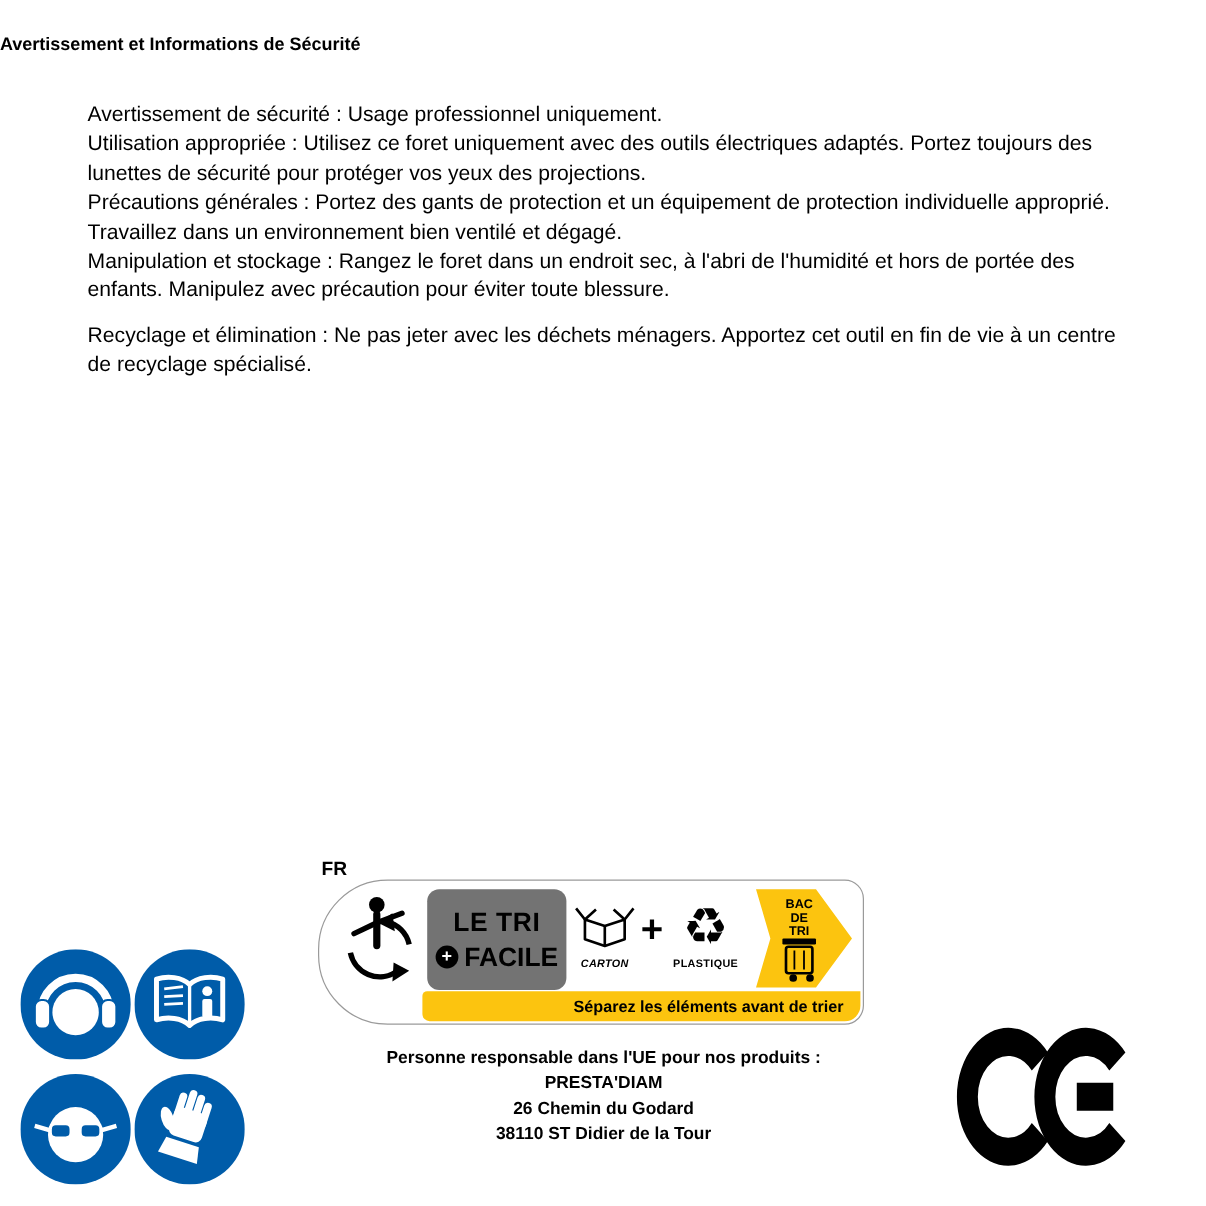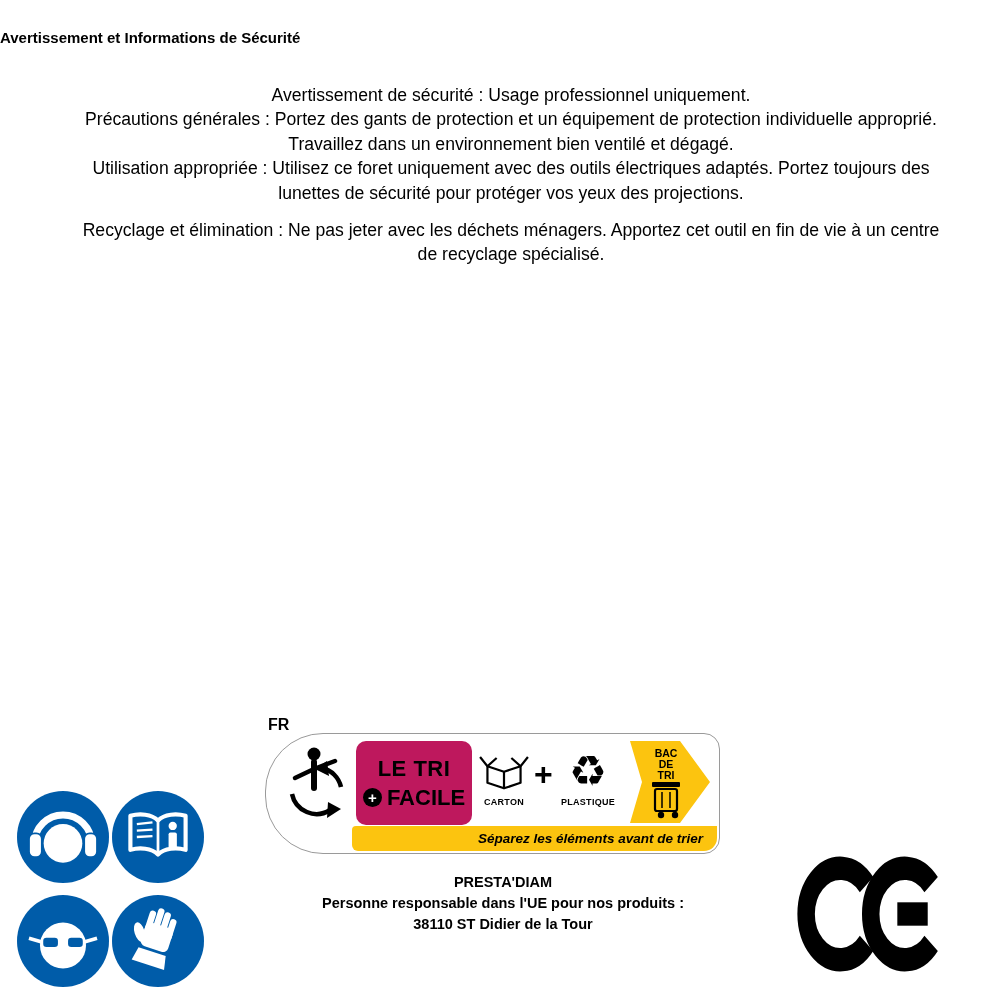--- a/index.html
+++ b/index.html
@@ -6,21 +6,21 @@
   body{
     width:1005px;height:1005px;position:relative;background:#ffffff;
     font-family:"Liberation Sans", sans-serif;color:#000;overflow:hidden;
   }
   .doc-title{
     position:absolute;top:29px;left:0;width:100%;
     font-weight:bold;font-size:15px;
   }
   .body-text{
     position:absolute;left:73px;top:83px;width:876px;
-    font-size:17.6px;line-height:24.4px;text-align:center;
+    font-size:17.6px;line-height:24.4px;
   }
   .body-text p{margin:0;}
   .body-text p.gap{margin-top:13px;}
 
   .icon-grid{
     position:absolute;left:17px;top:791px;
     display:grid;grid-template-columns:92px 92px;grid-auto-rows:92px;
     column-gap:3px;row-gap:12px;
   }
   .icon-grid svg{width:92px;height:92px;display:block;}
@@ -28,57 +28,58 @@
   .fr-label{position:absolute;left:268px;top:716px;font-weight:bold;font-size:16px;}
 
   .triman-pill{
     position:absolute;left:265px;top:733px;width:455px;height:121px;
     background:#fff;border:1.5px solid #9a9a9a;
     border-radius:58px 16px 16px 58px;box-sizing:border-box;
   }
   .tri-figure{position:absolute;left:14px;top:8px;width:74px;height:82px;}
   .tri-box{
     position:absolute;left:90px;top:7px;width:116px;height:84px;
-    background:#be185d;border-radius:10px;
+    background:#737373;border-radius:10px;
     display:flex;flex-direction:column;align-items:center;justify-content:center;gap:3px;
   }
   .tri-box .l1{font-weight:bold;font-size:22px;letter-spacing:.5px;}
   .tri-box .l2{display:flex;align-items:center;gap:5px;font-weight:bold;font-size:22px;}
   .plus-disc{
     width:19px;height:19px;border-radius:50%;background:#000;color:#fff;
     font-size:15px;font-weight:bold;display:flex;align-items:center;justify-content:center;line-height:1;
   }
   .mat{position:absolute;top:12px;width:60px;text-align:center;}
   .mat .mat-label{font-size:9px;font-weight:bold;margin-top:1px;letter-spacing:.3px;}
-  .mat-carton{left:208px;}
+  .mat-carton{left:208px;font-style:italic;}
   .mat-plastique{left:292px;}
   .big-plus{position:absolute;left:268px;top:22px;font-size:32px;font-weight:bold;}
   .bac-arrow{position:absolute;left:356px;top:4px;width:92px;height:88px;}
   .tagline{
     position:absolute;left:86px;right:2px;bottom:2px;height:25px;
     background:#FCC40F;border-radius:4px 0 13px 6px;
-    font-style:italic;font-weight:bold;font-size:13.5px;line-height:25px;
+    font-weight:bold;font-size:13.5px;line-height:25px;
     text-align:right;padding-right:14px;box-sizing:border-box;
   }
 
   .responsible{
     position:absolute;left:253px;top:872px;width:500px;text-align:center;
     font-weight:bold;font-size:14.5px;line-height:21px;
   }
   .ce-mark{position:absolute;left:797px;top:853px;width:152px;height:122px;}
 </style>
 </head>
 <body>
 
 <div class="doc-title">Avertissement et Informations de Sécurité</div>
 
 <div class="body-text">
   <p>Avertissement de sécurité : Usage professionnel uniquement.</p>
+  <p>Utilisation appropriée : Utilisez ce foret uniquement avec des outils électriques adaptés. Portez toujours des lunettes de sécurité pour protéger vos yeux des projections.</p>
   <p>Précautions générales : Portez des gants de protection et un équipement de protection individuelle approprié. Travaillez dans un environnement bien ventilé et dégagé.</p>
-  <p>Utilisation appropriée : Utilisez ce foret uniquement avec des outils électriques adaptés. Portez toujours des lunettes de sécurité pour protéger vos yeux des projections.</p>
+  <p>Manipulation et stockage : Rangez le foret dans un endroit sec, à l'abri de l'humidité et hors de portée des enfants. Manipulez avec précaution pour éviter toute blessure.</p>
   <p class="gap">Recyclage et élimination : Ne pas jeter avec les déchets ménagers. Apportez cet outil en fin de vie à un centre de recyclage spécialisé.</p>
 </div>
 
 <div class="icon-grid">
 
   <svg viewBox="0 0 100 100">
     <circle cx="50" cy="50" r="50" fill="#005CA9"></circle>
     <circle cx="50" cy="57" r="21" fill="#fff"></circle>
     <path d="M19 57 A31 31 0 0 1 81 57" fill="none" stroke="#fff" stroke-width="7.5"></path>
     <rect x="13" y="46" width="14" height="26" rx="6" fill="#fff" stroke="#005CA9" stroke-width="2"></rect>
@@ -172,22 +173,23 @@
       <path d="M12 10 L12 26 M20 10 L20 26" stroke="#000" stroke-width="1.5"></path>
       <circle cx="11" cy="33" r="3.2" fill="#000"></circle>
       <circle cx="25" cy="33" r="3.2" fill="#000"></circle>
     </g>
   </svg>
 
   <div class="tagline">Séparez les éléments avant de trier</div>
 </div>
 
 <div class="responsible">
+  <div>Personne responsable dans l'UE pour nos produits :</div>
   <div>PRESTA'DIAM</div>
-  <div>Personne responsable dans l'UE pour nos produits :</div>
+  <div>26 Chemin du Godard</div>
   <div>38110 ST Didier de la Tour</div>
 </div>
 
 <svg class="ce-mark" viewBox="0 0 200 120" preserveAspectRatio="none" role="img" aria-label="CE">
   <path d="M91.5 31.1 A45 45 0 1 0 91.5 88.9" fill="none" stroke="#000" stroke-width="23"></path>
   <path d="M176.5 31.1 A45 45 0 1 0 176.5 88.9" fill="none" stroke="#000" stroke-width="23"></path>
   <path d="M132 60 L172 60" stroke="#000" stroke-width="23"></path>
 </svg>
 
 </body></html>

